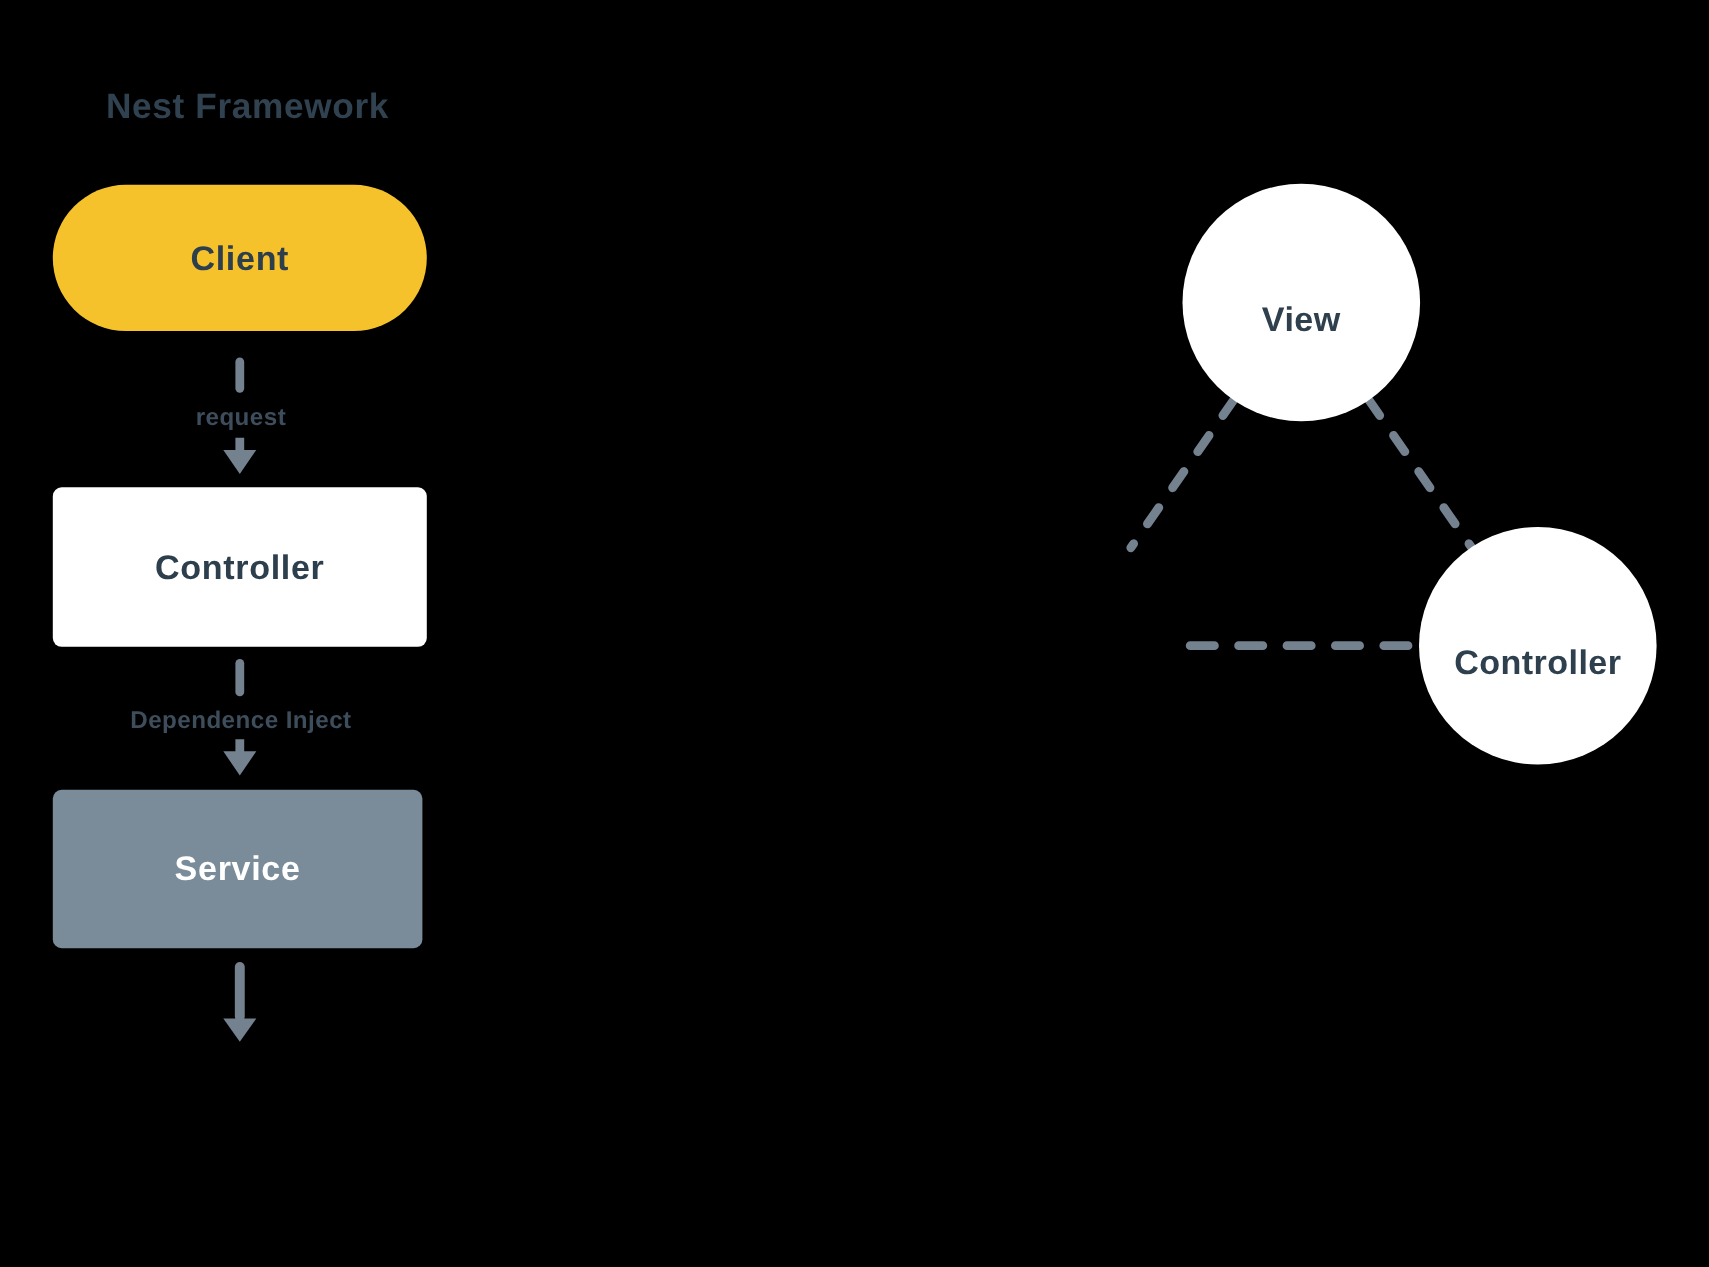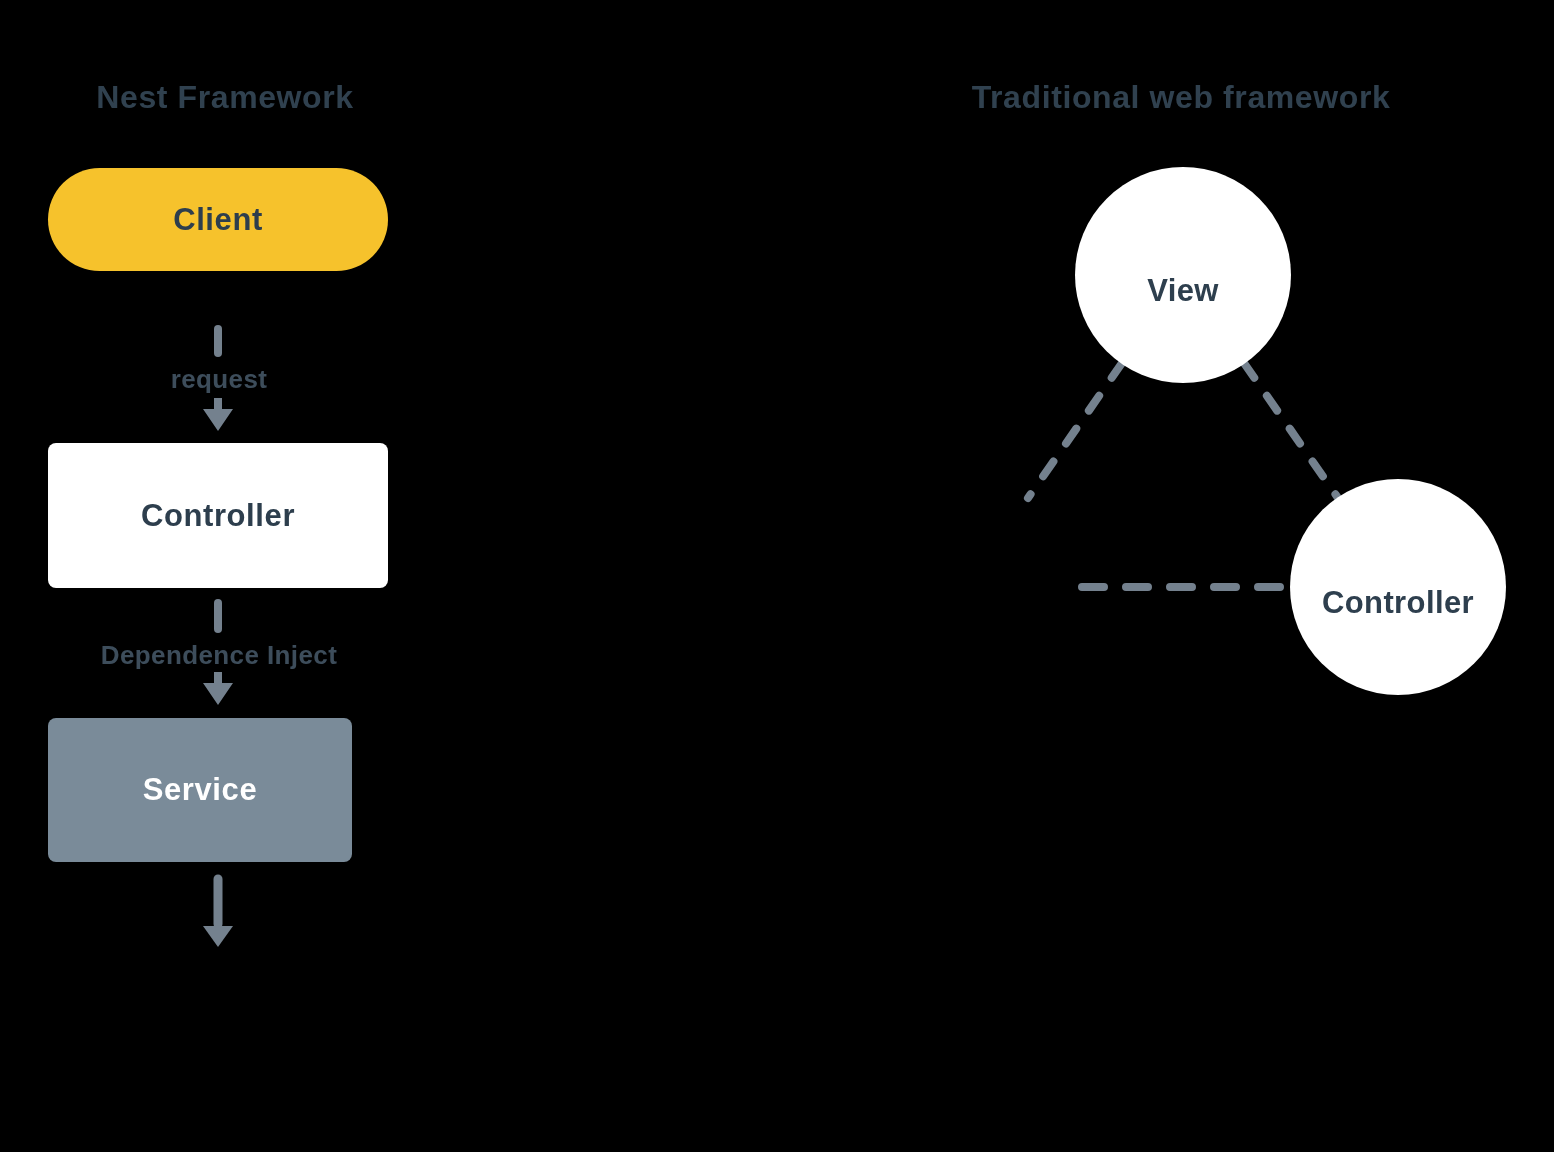--- a/index.html
+++ b/index.html
@@ -41,33 +41,33 @@
   }
   .node-label {
     font-size: 31px;
     font-weight: 700;
     letter-spacing: 0.6px;
     color: #2D3E4D;
     white-space: nowrap;
   }
   .pill-client {
     left: 48px; top: 168px;
-    width: 340px; height: 103px;
+    width: 340px; height: 133px;
     background: #F6C22C;
     border-radius: 73px;
   }
   .box-controller {
     left: 48px; top: 443px;
     width: 340px; height: 145px;
     background: #FFFFFF;
     border-radius: 8px;
   }
   .box-service {
     left: 48px; top: 718px;
-    width: 304px; height: 144px;
+    width: 336px; height: 144px;
     background: #7A8B99;
     border-radius: 8px;
   }
   .box-dao {
     left: 48px; top: 960px;
     width: 340px; height: 144px;
     background: #4A5C6A;
     border-radius: 8px;
   }
   .light-text { color: #FFFFFF; }
@@ -82,21 +82,21 @@
   .circle .node-label {
     font-weight: 600;
     color: #2E3F4E;
     letter-spacing: 0.4px;
     margin-top: 32px;
   }
   .connector-label {
     position: absolute;
     transform: translate(-50%, -50%);
     white-space: nowrap;
-    font-size: 26px;
+    font-size: 22px;
     font-weight: 700;
     letter-spacing: 0.4px;
     color: #3D4D5B;
   }
   .label-request { left: 219px; top: 379px; }
   .label-inject  { left: 219px; top: 655px; }
 </style>
 </head>
 <body>
 
@@ -130,21 +130,20 @@
     <span class="node-label">Controller</span>
   </div>
 
   <div class="connector-label label-inject">Dependence Inject</div>
 
   <div class="node box-service">
     <span class="node-label light-text">Service</span>
   </div>
 
 
-  <div class="diagram-title" style="left:1181px; top:73px;">Traditional web framework</div>
 
   <div class="node circle circle-view">
     <span class="node-label">View</span>
   </div>
 
 
   <div class="node circle circle-ctrl">
     <span class="node-label">Controller</span>
   </div>
 

